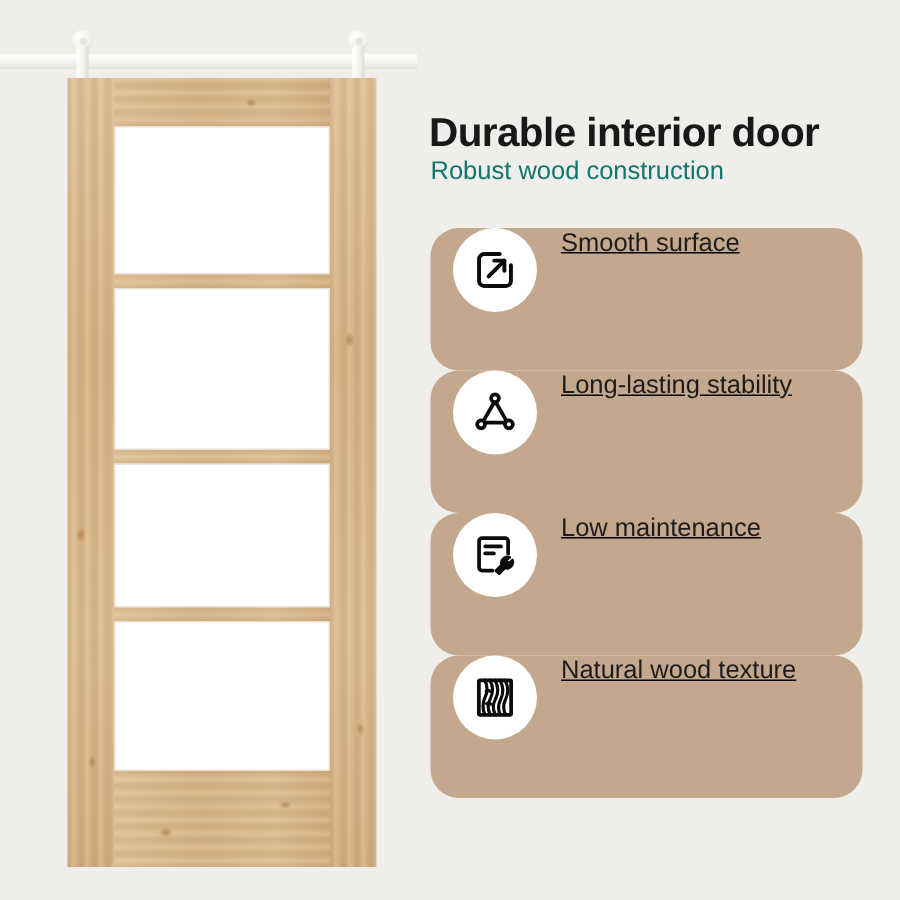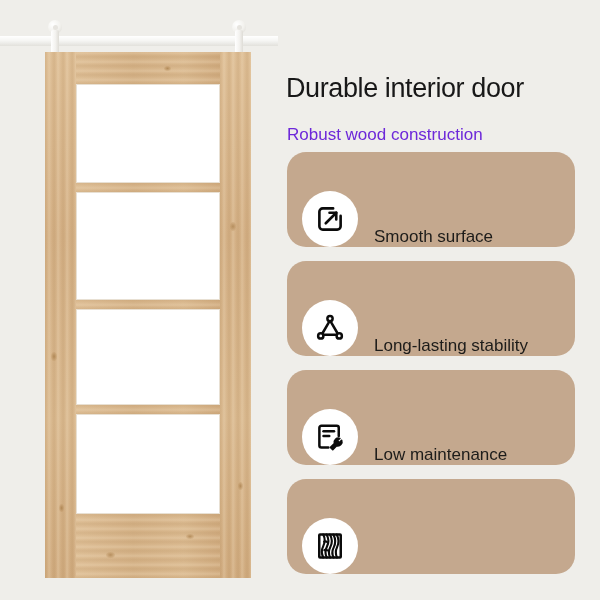--- a/index.html
+++ b/index.html
@@ -139,49 +139,49 @@
     top: 0;
     width: 322px;
     height: 600px;
   }
   #headline {
     position: absolute;
     left: 8px;
     top: 74px;
     width: 310px;
     font-size: 27px;
-    font-weight: normal;
+    font-weight: bold;
     color: #181818;
     letter-spacing: -0.4px;
     line-height: 1.05;
   }
   #subheadline {
     position: absolute;
     left: 9px;
-    top: 125px;
+    top: 104px;
     width: 310px;
     font-size: 17px;
-    color: #6d28d9;
+    color: #0f766e;
     line-height: 1.2;
   }
 
   #feature-list {
     position: absolute;
     left: 9px;
     top: 152px;
     width: 288px;
   }
   .feature-card {
     position: relative;
     height: 95px;
-    margin-bottom: 14px;
     background: #c4a88e;
     border-radius: 19px;
     display: flex;
-    align-items: flex-end;
+    align-items: flex-start;
+    text-decoration: underline;
   }
   .icon-badge {
     flex: 0 0 auto;
     margin-left: 15px;
     width: 56px;
     height: 56px;
     border-radius: 50%;
     background: #ffffff;
     display: flex;
     align-items: center;
@@ -297,17 +297,18 @@
               <path d="M6.6 2.8c1.5 3 1.5 6.3 0 9.3-1.3 2.6-1.3 6.4 0 9.1"></path>
               <path d="M9.3 2.8c1.8 3.3 1.8 6.7.2 9.8-1.4 2.7-1.4 6 0 8.6"></path>
               <path d="M12 2.8c1.9 3.5 1.9 7 .2 10.2-1.4 2.6-1.4 5.7 0 8.2"></path>
               <path d="M14.7 2.8c1.9 3.6 1.9 7.2.2 10.5-1.3 2.5-1.3 5.5 0 7.9"></path>
               <path d="M17.4 2.8c1.8 3.5 1.8 7 .2 10.3-1.2 2.4-1.2 5.4 0 8.1"></path>
               <path d="M7.3 8.6c.9-.5 1.6-.4 2.3.2"></path>
               <path d="M7.5 15.3c.8-.5 1.6-.4 2.2.2"></path>
             </svg>
           </span>
         </div>
+        <div class="feature-label">Natural wood texture</div>
       </div>
 
     </div>
   </div>
 </div>
 
 </body></html>

